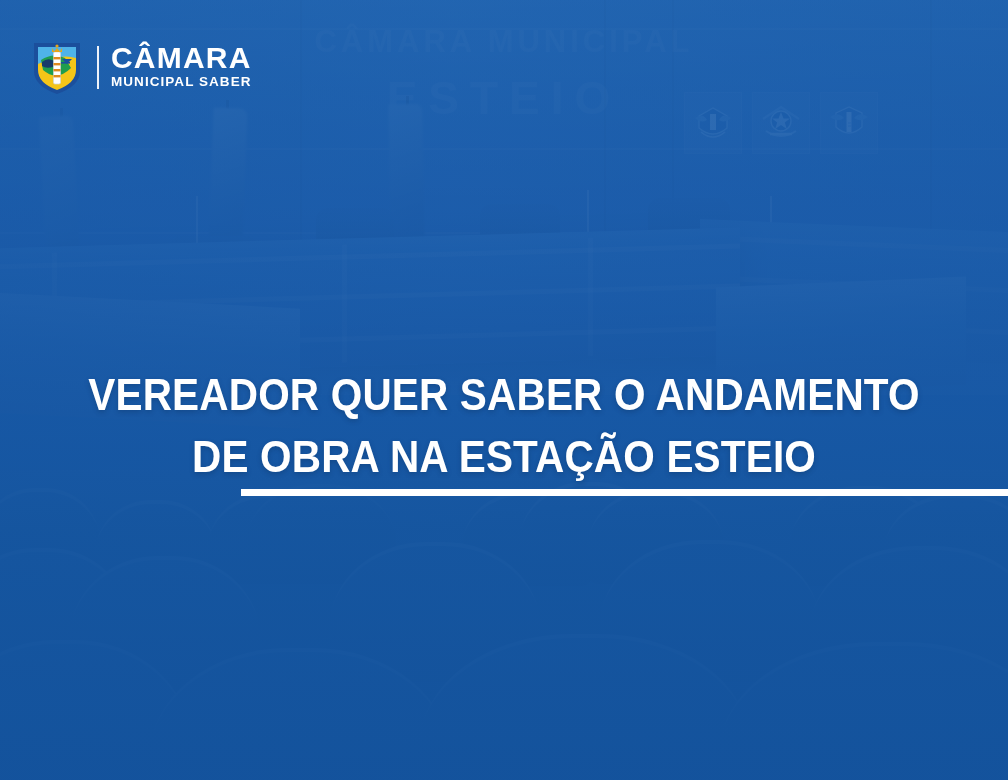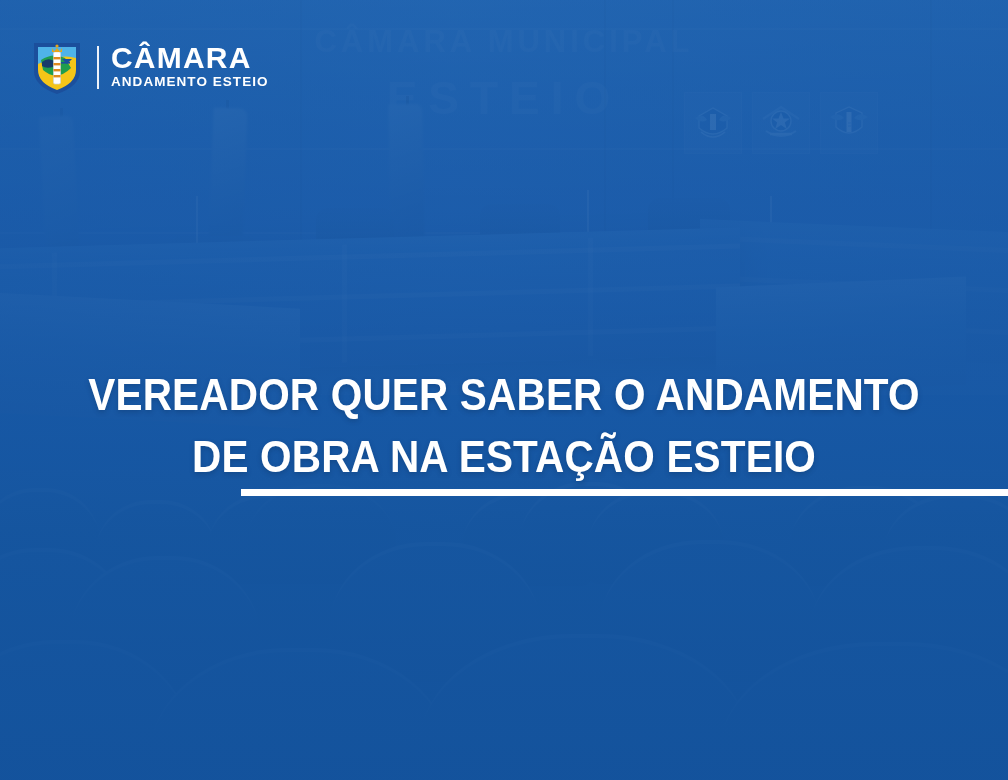--- a/index.html
+++ b/index.html
@@ -359,21 +359,21 @@
         <rect x="22.5" y="19" width="7" height="2.4" fill="#e08a1e"></rect>
         <rect x="22.5" y="25" width="7" height="2.4" fill="#e08a1e"></rect>
         <rect x="22.5" y="31" width="7" height="2.4" fill="#e08a1e"></rect>
         <rect x="22.5" y="37" width="7" height="2.4" fill="#e08a1e"></rect>
         <path d="M21 10 L23 13.5 L26 10 L29 13.5 L31 10 L31 14 L21 14 Z" fill="#e6a516"></path>
         <circle cx="26" cy="8" r="1.6" fill="#e6a516"></circle>
       </svg>
       <div class="logo-sep"></div>
       <div class="logo-words">
         <div class="logo-main">CÂMARA</div>
-        <div class="logo-sub">ANDAMENTO ESTEIO</div>
+        <div class="logo-sub">MUNICIPAL SABER</div>
       </div>
     </div>
 
     <div class="headline-wrap">
       <h1 class="headline">VEREADOR QUER SABER O ANDAMENTO DE OBRA NA ESTAÇÃO ESTEIO</h1>
     </div>
 
     <div class="rule"></div>
 
   </div>

